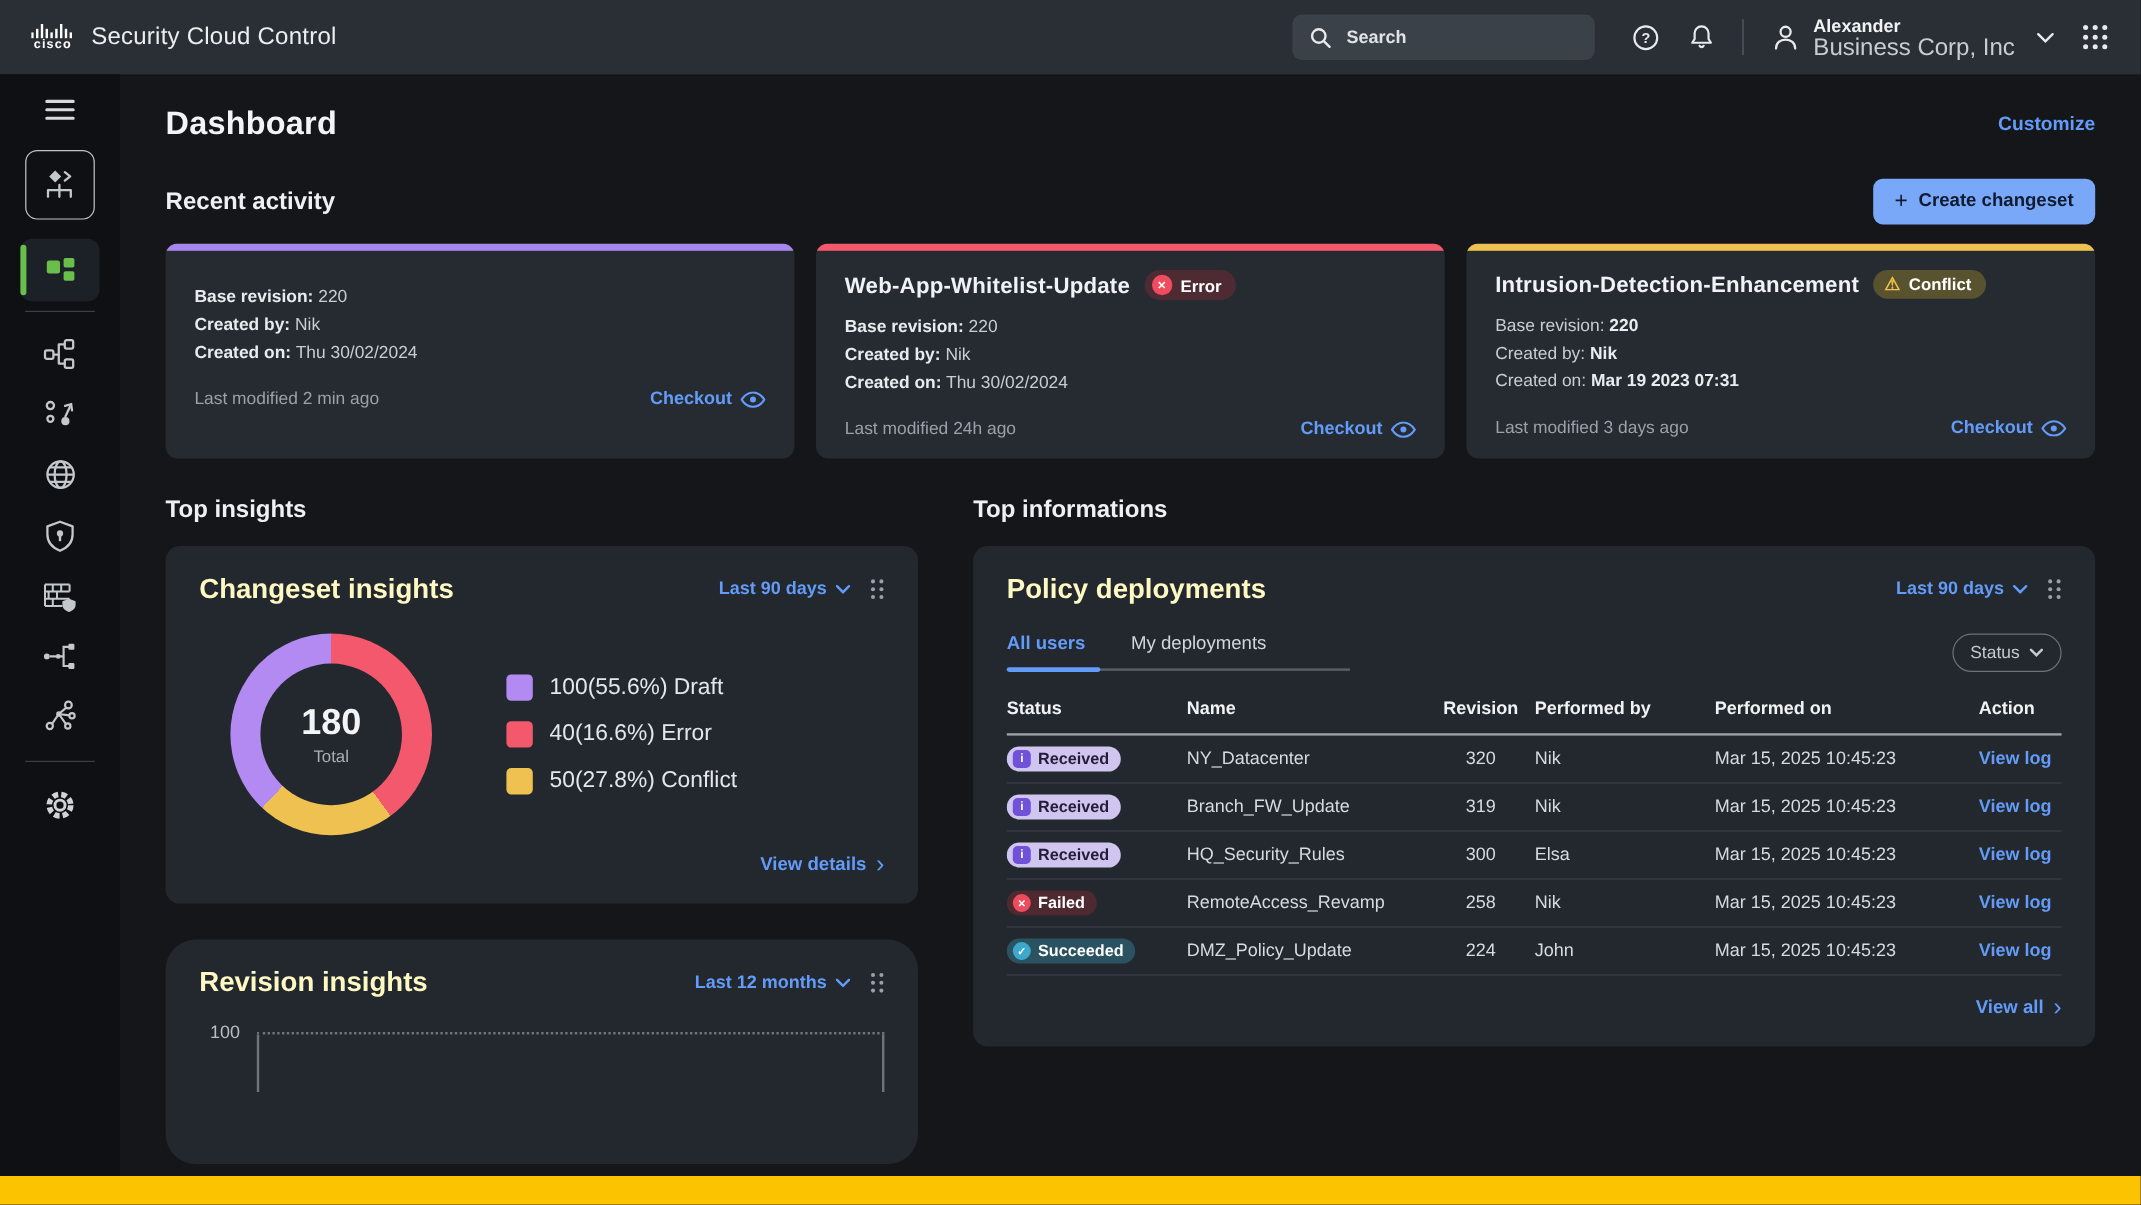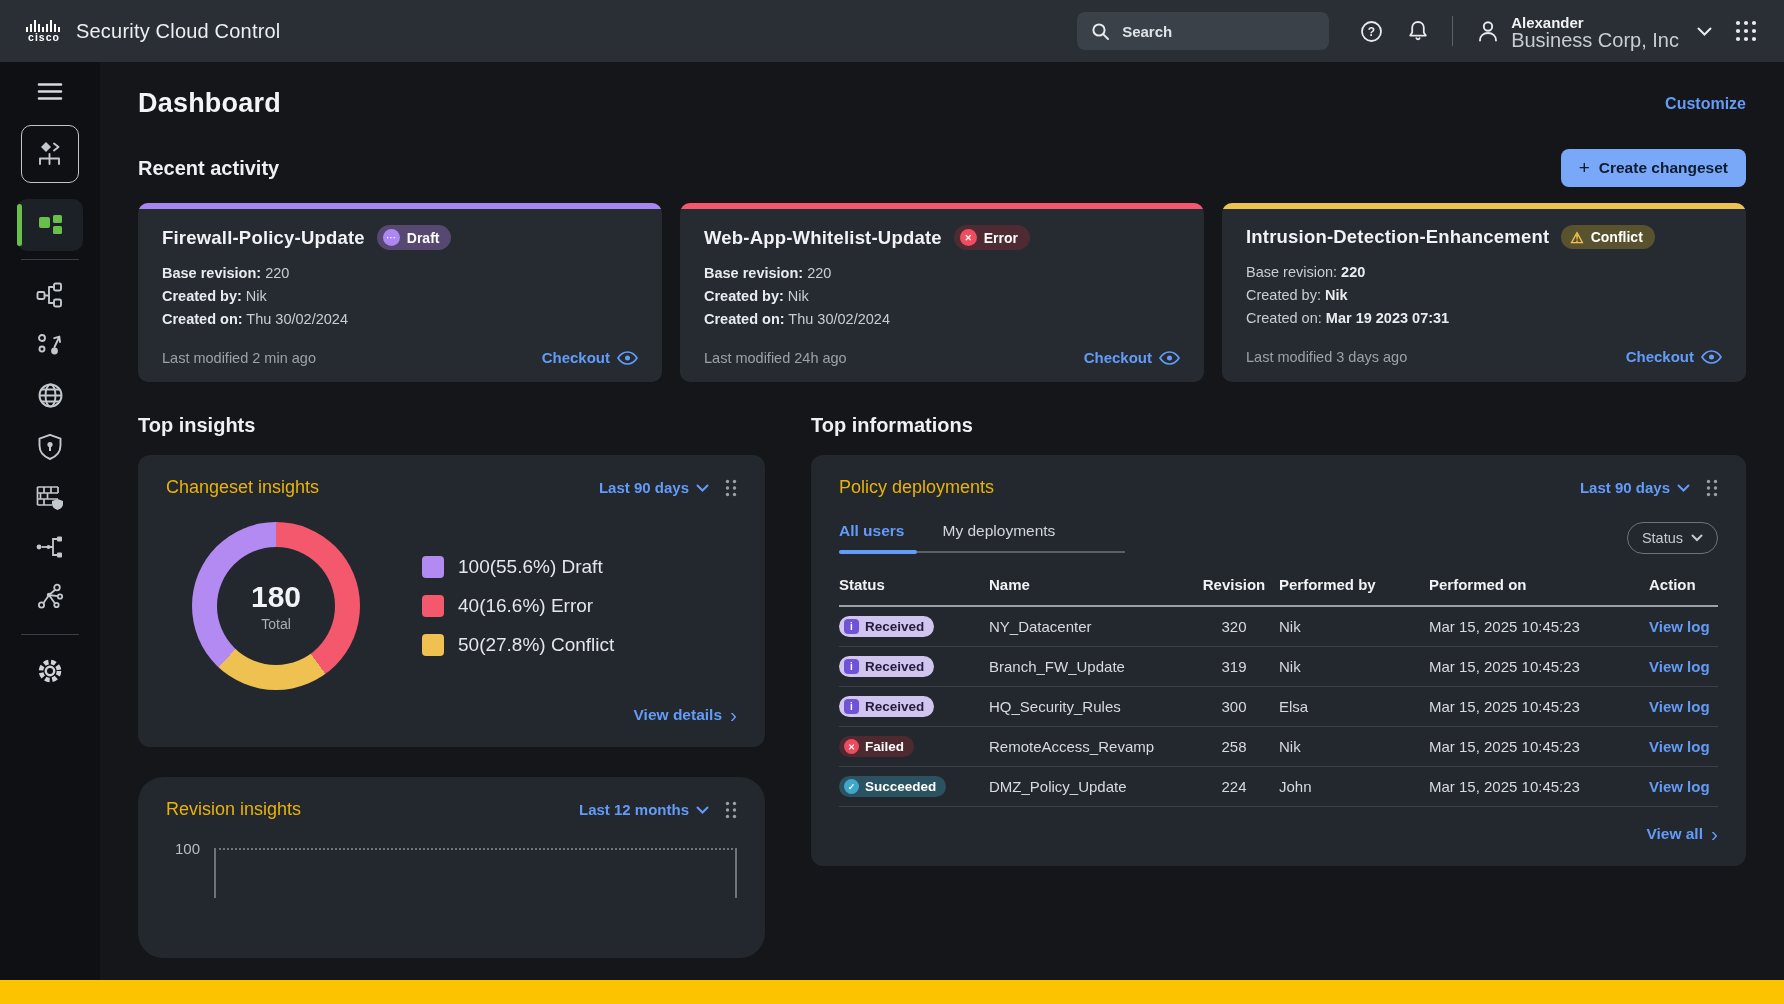--- a/index.html
+++ b/index.html
@@ -74,21 +74,21 @@
   .ac-foot { display:flex; justify-content:space-between; align-items:center; margin-top:18px; }
   .muted { color:#9aa1a9; font-size:14.5px; }
   .checkout { display:flex; align-items:center; gap:7px; font-size:15px; }
 
   
   .columns { display:flex; gap:46px; margin-top:32px; align-items:flex-start; }
   .col-left { width:627px; flex:none; }
   .col-right { flex:1; min-width:0; }
   .panel { background:#23272e; border-radius:12px; padding:22px 28px; margin-top:18px; }
   .panel-head { display:flex; justify-content:space-between; align-items:center; }
-  .panel-title { font-size:18px; font-weight:400; color:#eab308; }
+  .panel-title { font-size:23px; font-weight:700; color:#fef9c3; }
   .panel-controls { display:flex; align-items:center; gap:16px; }
   .range { display:flex; align-items:center; gap:7px; font-size:15px; font-weight:700;
            color:#639cf8; cursor:pointer; }
   .drag-dots { cursor:grab; }
 
   
   .donut-flex { display:flex; align-items:center; gap:62px; margin-top:24px; padding-left:26px; }
   .donut { position:relative; width:168px; height:168px; flex:none; }
   .donut-ring { width:100%; height:100%; border-radius:50%; }
   .donut-hole { position:absolute; inset:25px; border-radius:50%; background:#23272e;
@@ -321,27 +321,20 @@
         <span class="plus-glyph">+</span>
         <span>Create changeset</span>
       </button>
     </div>
 
     <div class="activity-row">
 
       <div class="activity-card">
         <div class="accent" style="background: rgb(169, 133, 240);"></div>
         <div class="ac-body">
-          <div class="ac-title-row">
-            <h3>Firewall-Policy-Update</h3>
-            <span class="badge badge-draft">
-              <span class="bicon">···</span>
-              <span>Draft</span>
-            </span>
-          </div>
           <div class="ac-meta">
             <div><b>Base revision:</b> <span>220</span></div>
             <div><b>Created by:</b> <span>Nik</span></div>
             <div><b>Created on:</b> <span>Thu 30/02/2024</span></div>
           </div>
           <div class="ac-foot">
             <span class="muted">Last modified 2 min ago</span>
             <span class="link checkout">
               <span>Checkout</span>
               <svg width="21" height="14" viewBox="0 0 21 14" fill="none" stroke="#639cf8" stroke-width="1.7">

